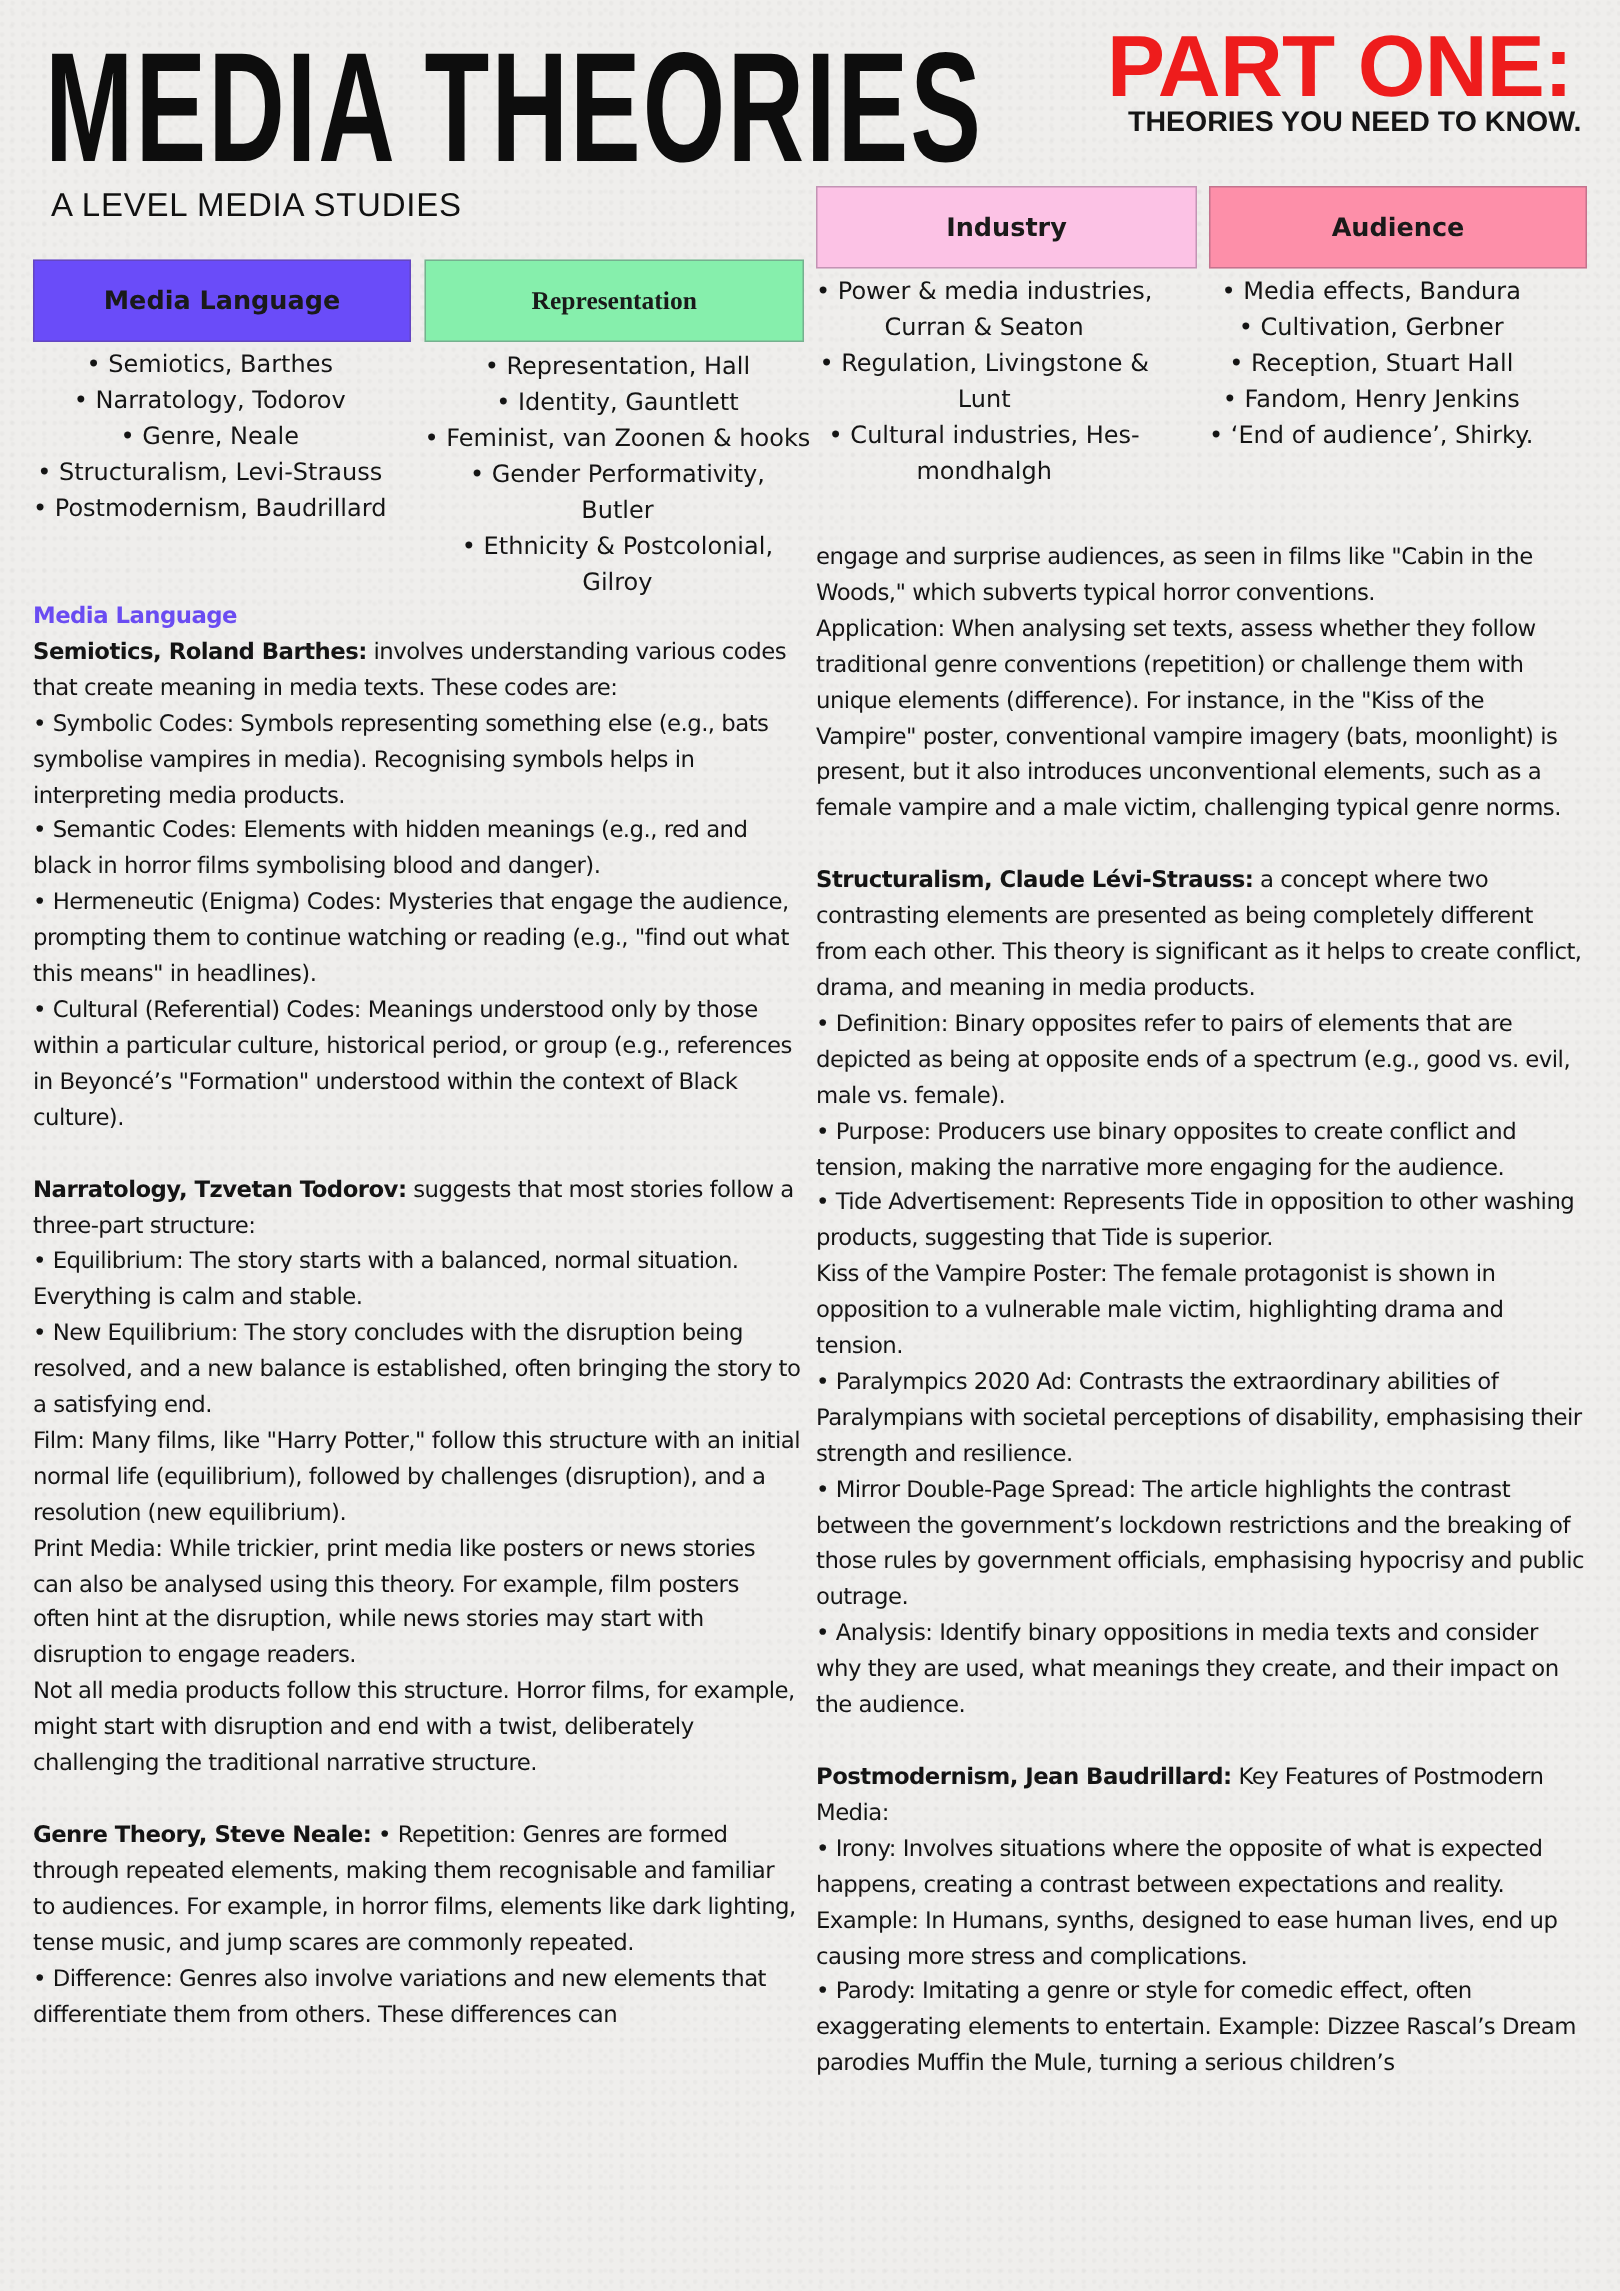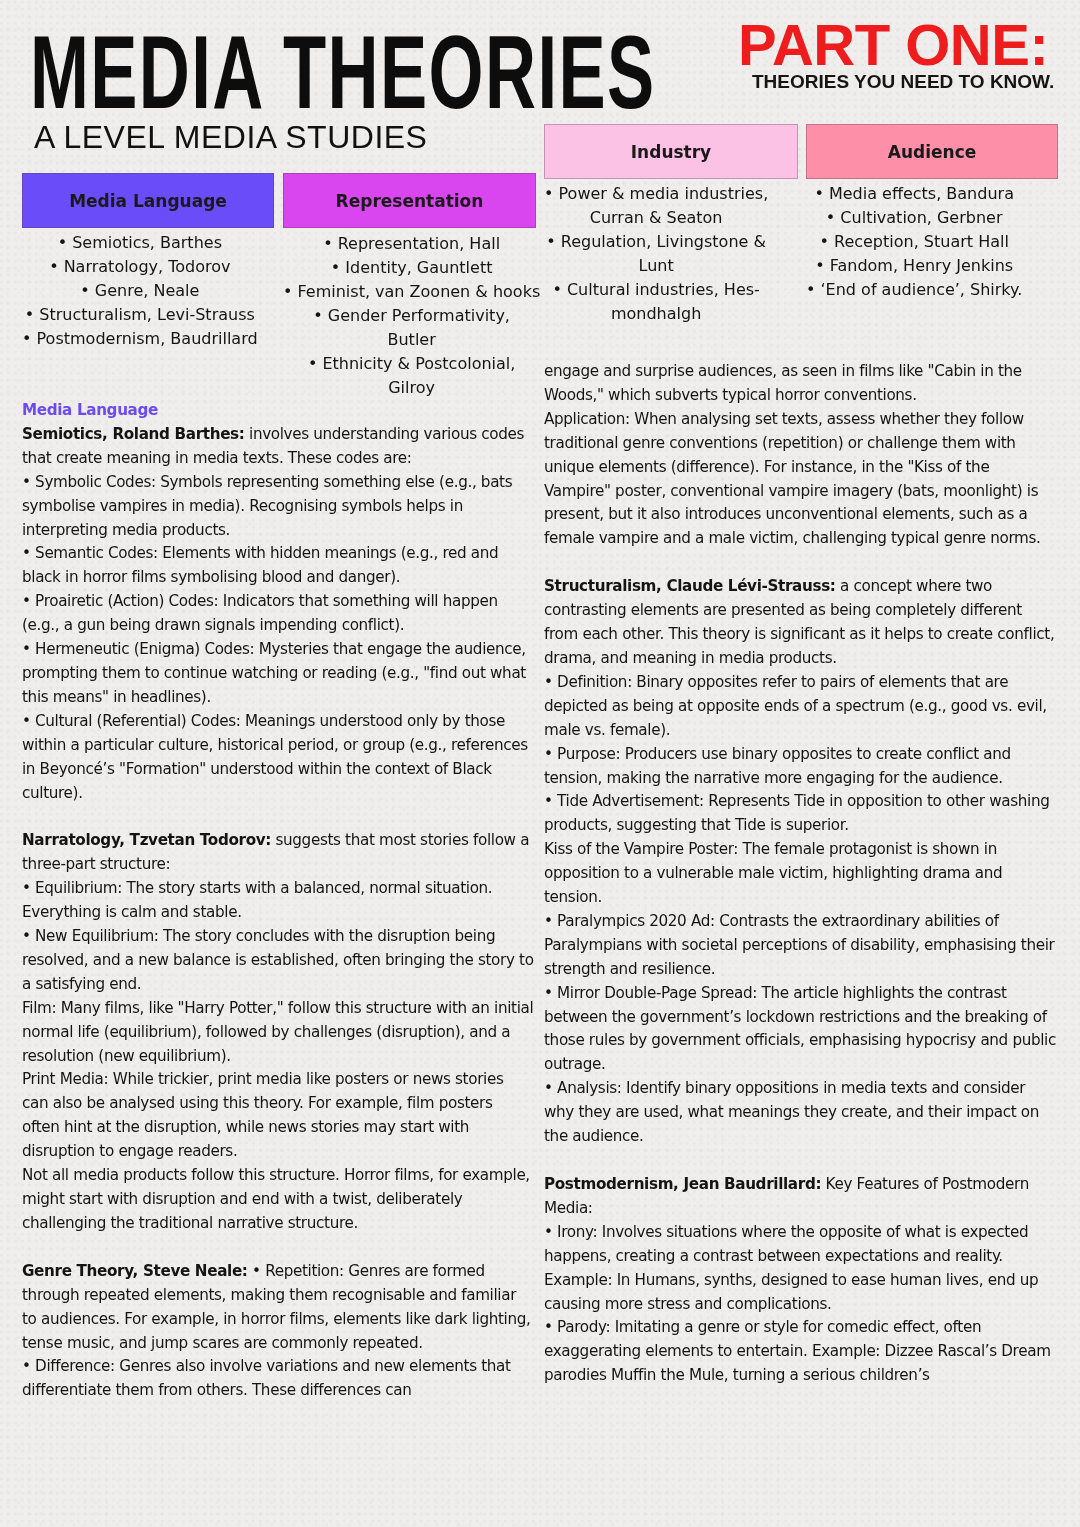--- a/index.html
+++ b/index.html
@@ -18,21 +18,21 @@
     position: absolute; left: 30px; top: 22px;
     font-family: "Liberation Sans", sans-serif;
     font-weight: 700; font-size: 104px; line-height: 100px;
     letter-spacing: 2px;
     transform: scaleX(0.68); transform-origin: left top;
     color: #0d0d0d; white-space: nowrap;
   }
   .sub-title {
     position: absolute; left: 34px; top: 118px;
     font-family: "Liberation Sans", sans-serif;
-    font-size: 32px; line-height: 38px; letter-spacing: 0.5px;
+    font-size: 22px; line-height: 38px; letter-spacing: 0.5px;
     color: #111; white-space: nowrap;
   }
   .part-one {
     position: absolute; left: 738px; top: 14px;
     font-family: "Liberation Sans", sans-serif;
     font-weight: 700; font-size: 58px; line-height: 62px;
     color: #ee1c1c; white-space: nowrap; letter-spacing: -0.5px;
   }
   .part-sub {
     position: absolute; left: 752px; top: 71px;
@@ -68,21 +68,21 @@
 <body>
 
 <div class="main-title">MEDIA THEORIES</div>
 <div class="sub-title">A LEVEL MEDIA STUDIES</div>
 <div class="part-one">PART ONE:</div>
 <div class="part-sub">THEORIES YOU NEED TO KNOW.</div>
 
 <div class="cat-box" style="left:22px; top:173px; width:252px; background:#6a4cf9;">
   <span>Media Language</span>
 </div>
-<div class="cat-box" style="left:283px; top:173px; width:253px; background:#d946ef;">
+<div class="cat-box" style="left:283px; top:173px; width:253px; background:#86efac;font-family:Liberation Serif, serif;">
   <span>Representation</span>
 </div>
 <div class="cat-box" style="left:544px; top:124px; width:254px; background:#fcc2e5;">
   <span>Industry</span>
 </div>
 <div class="cat-box" style="left:806px; top:124px; width:252px; background:#fd8fa9;">
   <span>Audience</span>
 </div>
 
 <div class="cat-list" style="left:22px; top:231px;">
@@ -115,21 +115,20 @@
   <div>• Reception, Stuart Hall</div>
   <div>• Fandom, Henry Jenkins</div>
   <div>• ‘End of audience’, Shirky.</div>
 </div>
 
 <div class="col" style="left:22px; top:399px;">
   <p class="section-heading">Media Language</p>
   <p><b>Semiotics, Roland Barthes:</b><span> involves understanding various codes that create meaning in media texts. These codes are:</span></p>
   <p>• Symbolic Codes: Symbols representing something else (e.g., bats symbolise vampires in media). Recognising symbols helps in interpreting media products.</p>
   <p>• Semantic Codes: Elements with hidden meanings (e.g., red and black in horror films symbolising blood and danger).</p>
-  <p>• Proairetic (Action) Codes: Indicators that something will happen (e.g., a gun being drawn signals impending conflict).</p>
   <p>• Hermeneutic (Enigma) Codes: Mysteries that engage the audience, prompting them to continue watching or reading (e.g., "find out what this means" in headlines).</p>
   <p>• Cultural (Referential) Codes: Meanings understood only by those within a particular culture, historical period, or group (e.g., references in Beyoncé’s "Formation" understood within the context of Black culture).</p>
   <div class="gap"></div>
   <p><b>Narratology, Tzvetan Todorov:</b><span> suggests that most stories follow a three-part structure:</span></p>
   <p>• Equilibrium: The story starts with a balanced, normal situation. Everything is calm and stable.</p>
   <p>• New Equilibrium: The story concludes with the disruption being resolved, and a new balance is established, often bringing the story to a satisfying end.</p>
   <p>Film: Many films, like "Harry Potter," follow this structure with an initial normal life (equilibrium), followed by challenges (disruption), and a resolution (new equilibrium).</p>
   <p>Print Media: While trickier, print media like posters or news stories can also be analysed using this theory. For example, film posters often hint at the disruption, while news stories may start with disruption to engage readers.</p>
   <p>Not all media products follow this structure. Horror films, for example, might start with disruption and end with a twist, deliberately challenging the traditional narrative structure.</p>
   <div class="gap"></div>

